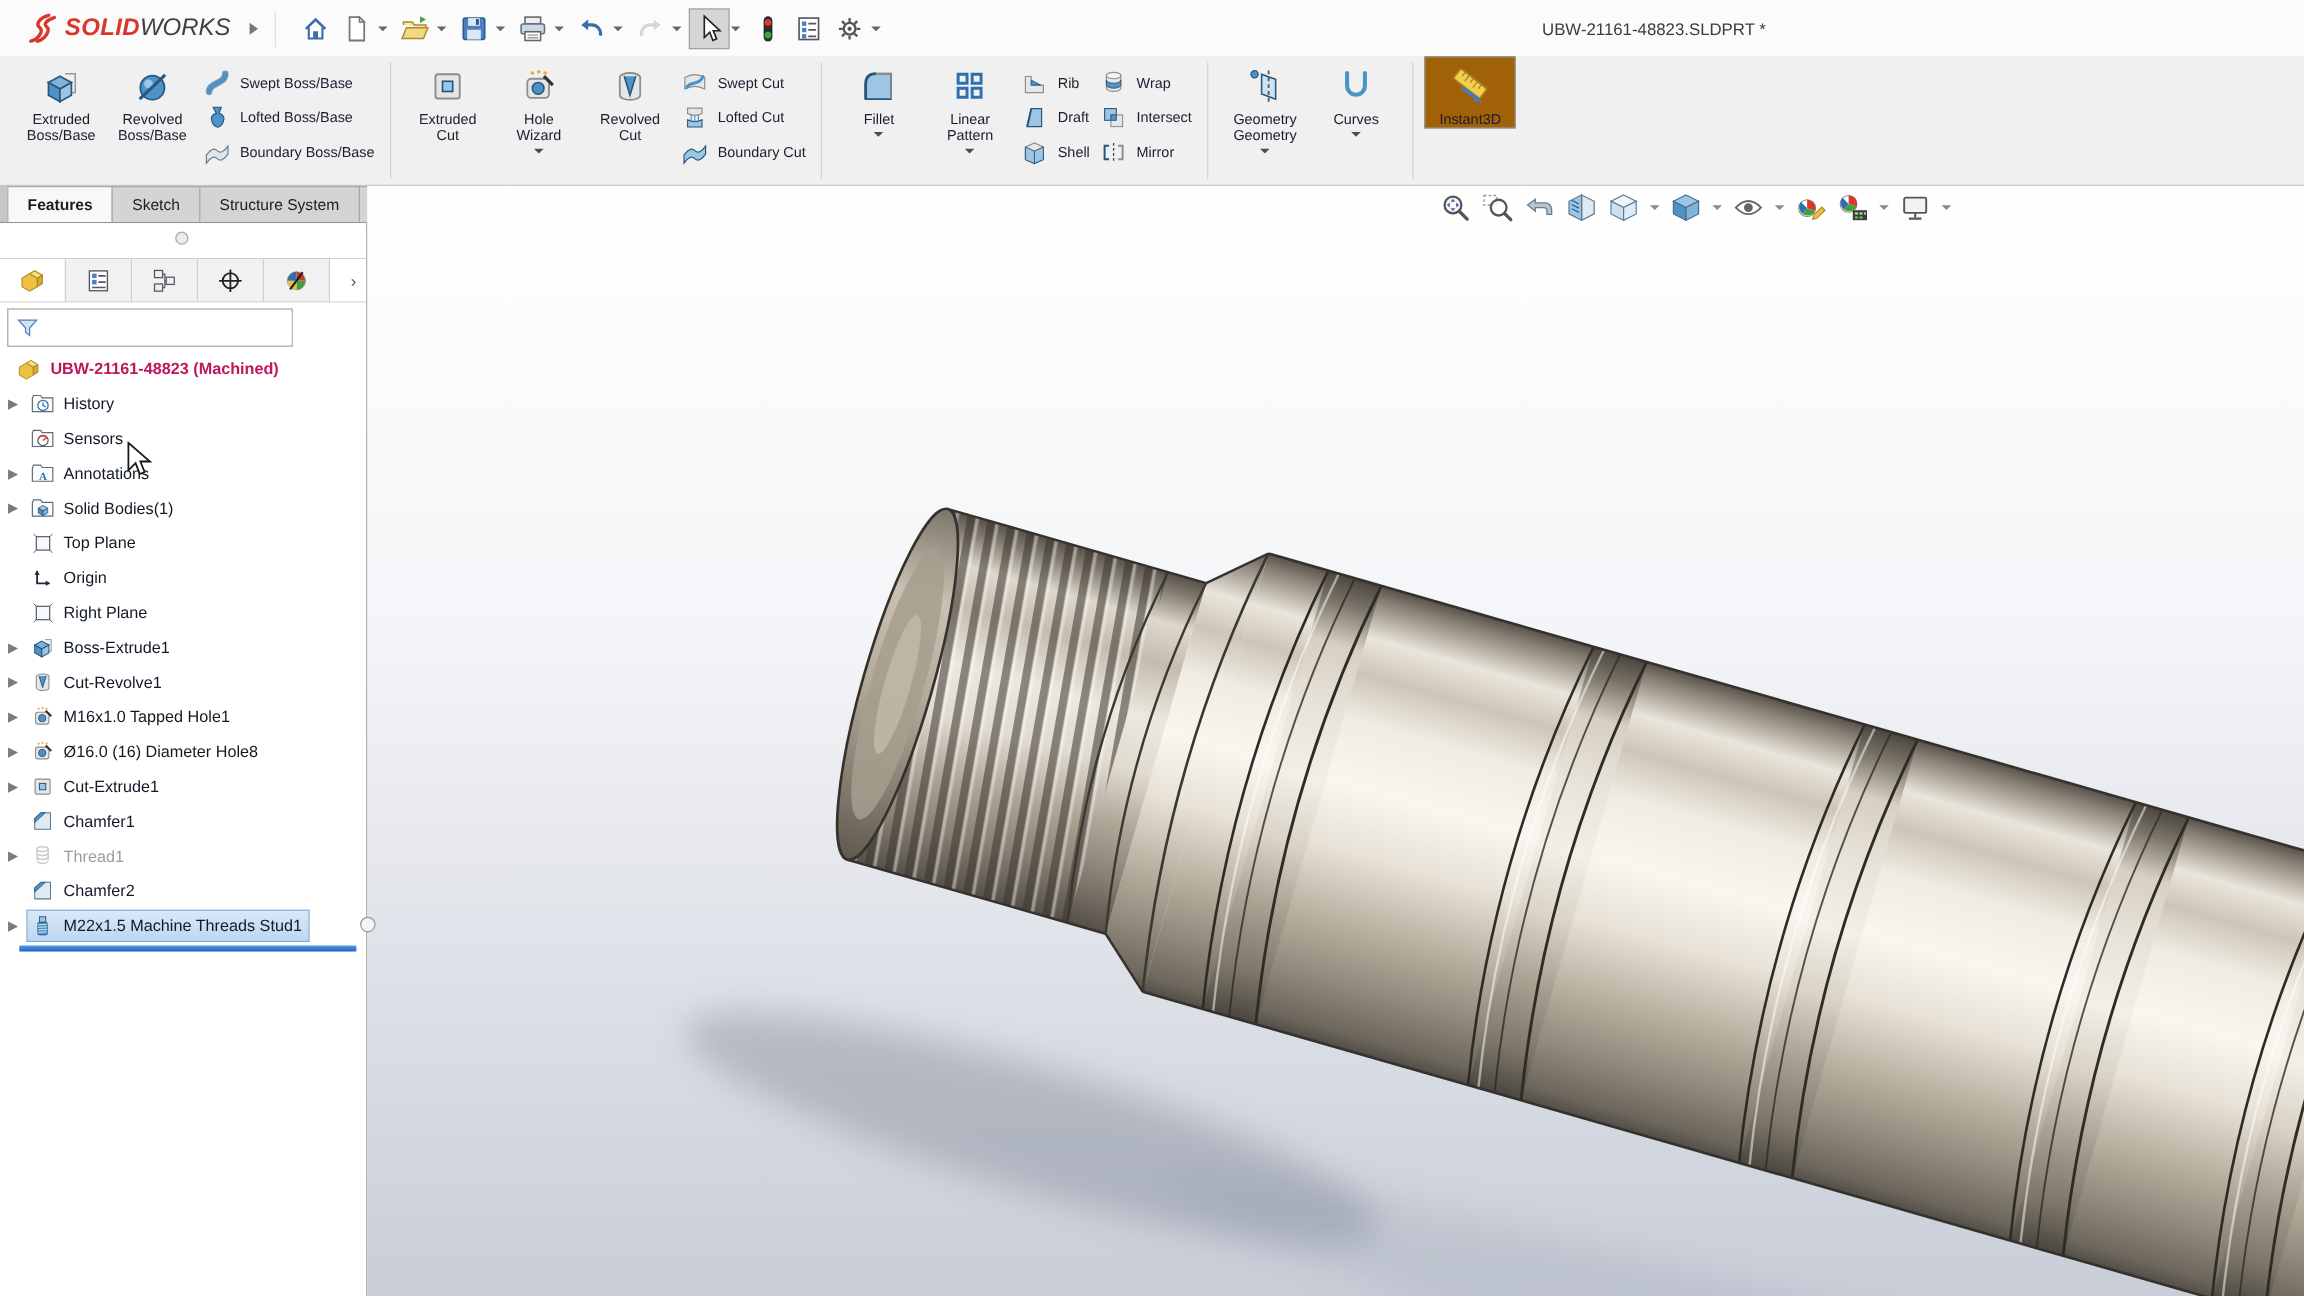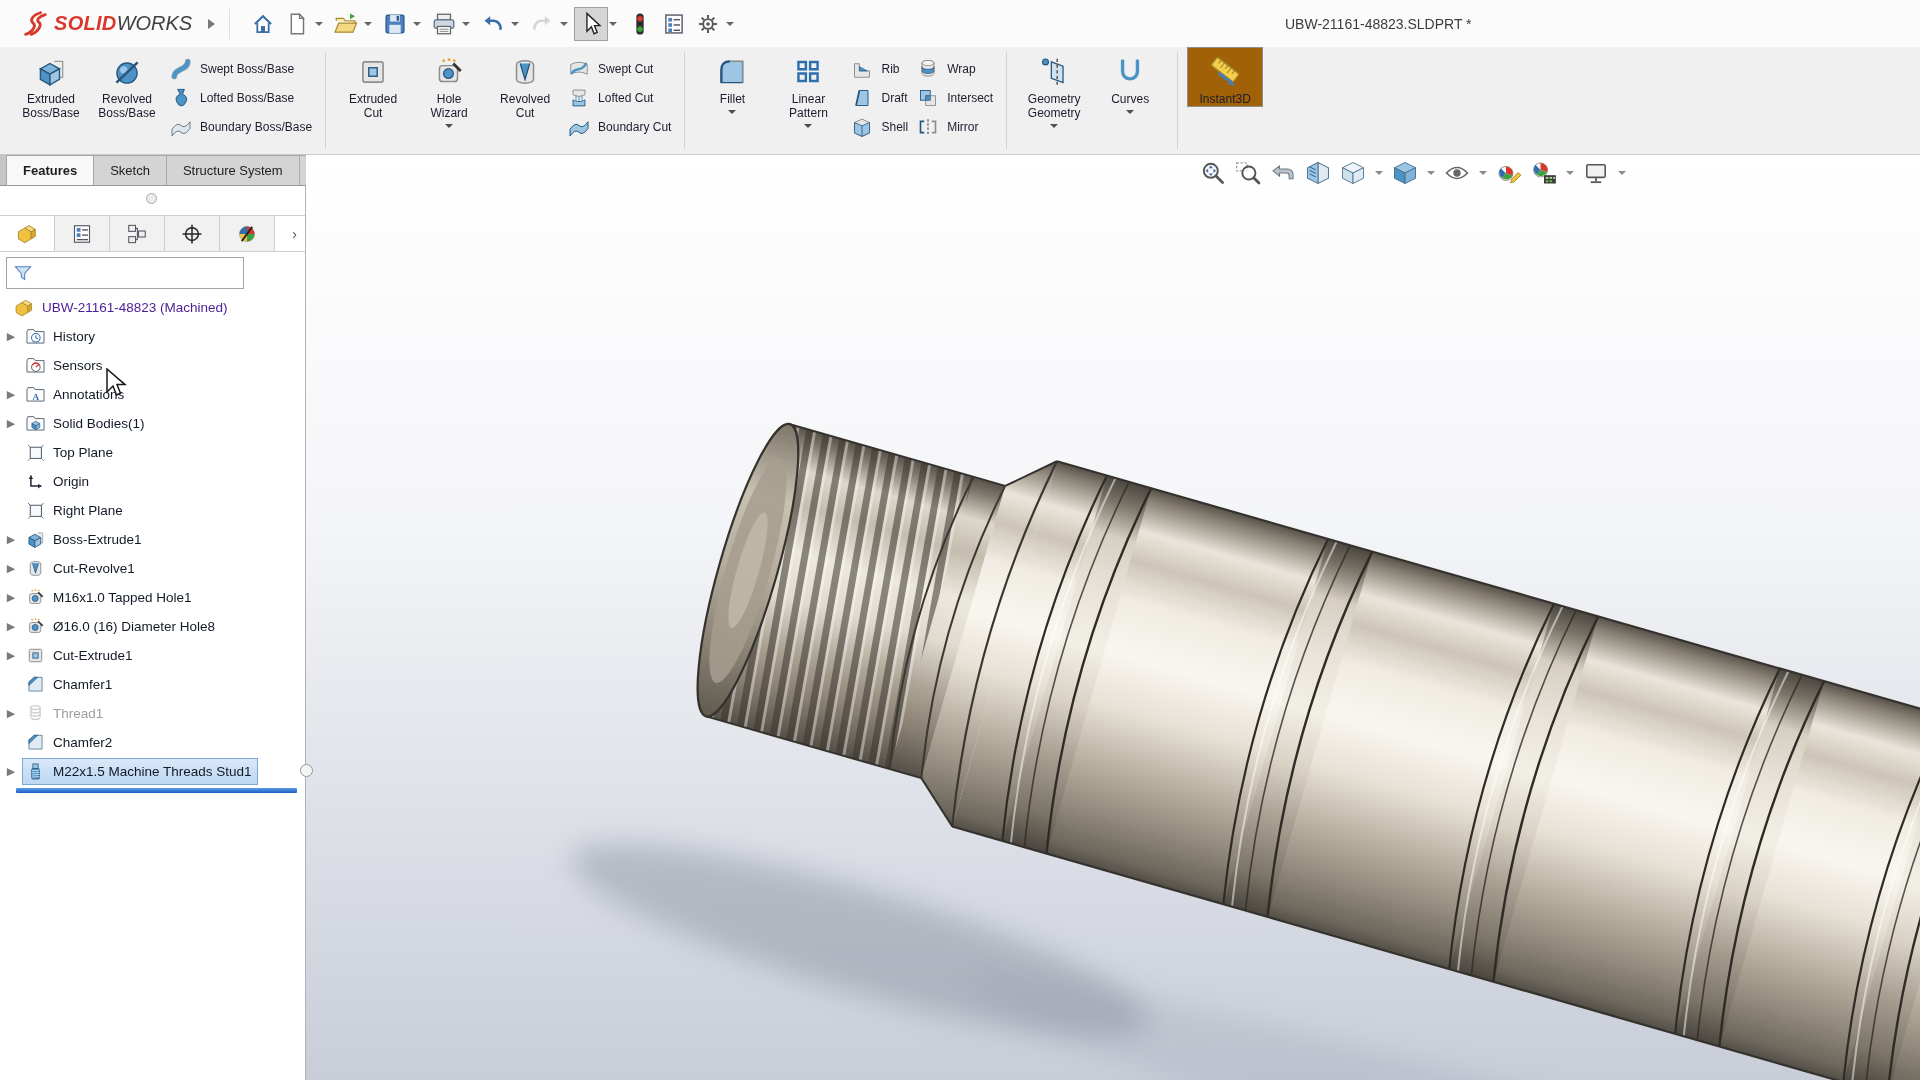--- a/index.html
+++ b/index.html
@@ -67,21 +67,21 @@
     color:#555;font-size:14px;background:#fff;}
   .filterbox{margin:5px 6px 2px 6px;height:32px;width:238px;border:1px solid #a5a5a5;background:#fff;
     display:flex;align-items:center;padding-left:5px;box-sizing:border-box;}
   .filterbox input{border:none;outline:none;flex:1;height:24px;font-size:12px;font-family:"Liberation Sans",sans-serif;}
   .tree{padding-top:2px;}
   .tree-row{display:flex;align-items:center;height:29px;}
   .tree-row.root{padding-left:10px;}
   .tw{width:22px;text-align:center;font-size:11px;color:#7b7b7b;flex:none;}
   .row-body{display:flex;align-items:center;gap:7px;padding:2px 5px 2px 2px;border:1px solid transparent;}
   .row-body .tlabel{font-size:13.5px;color:#121a26;white-space:nowrap;}
-  .tree-row.root .tlabel{color:#4c1d95;}
+  .tree-row.root .tlabel{color:#be185d;font-weight:bold;}
   .row-body.sel{background:linear-gradient(#d9e8f9,#bcd7f2);border:1px solid #7aa9d8;}
   .tree-row.suppressed .tlabel{color:#9d9d9d;}
   .tree-row.suppressed .ic{opacity:.5;filter:grayscale(85%);}
   .rollback{height:5px;background:linear-gradient(#5c9ae8,#1b5fc0);margin:2px 8px 0 16px;border-radius:1px;}
   .cursor-ovl{position:absolute;left:104px;top:368px;width:24px;height:32px;z-index:60;}
 </style>
 </head>
 <body>
 
 <div class="titlebar">

